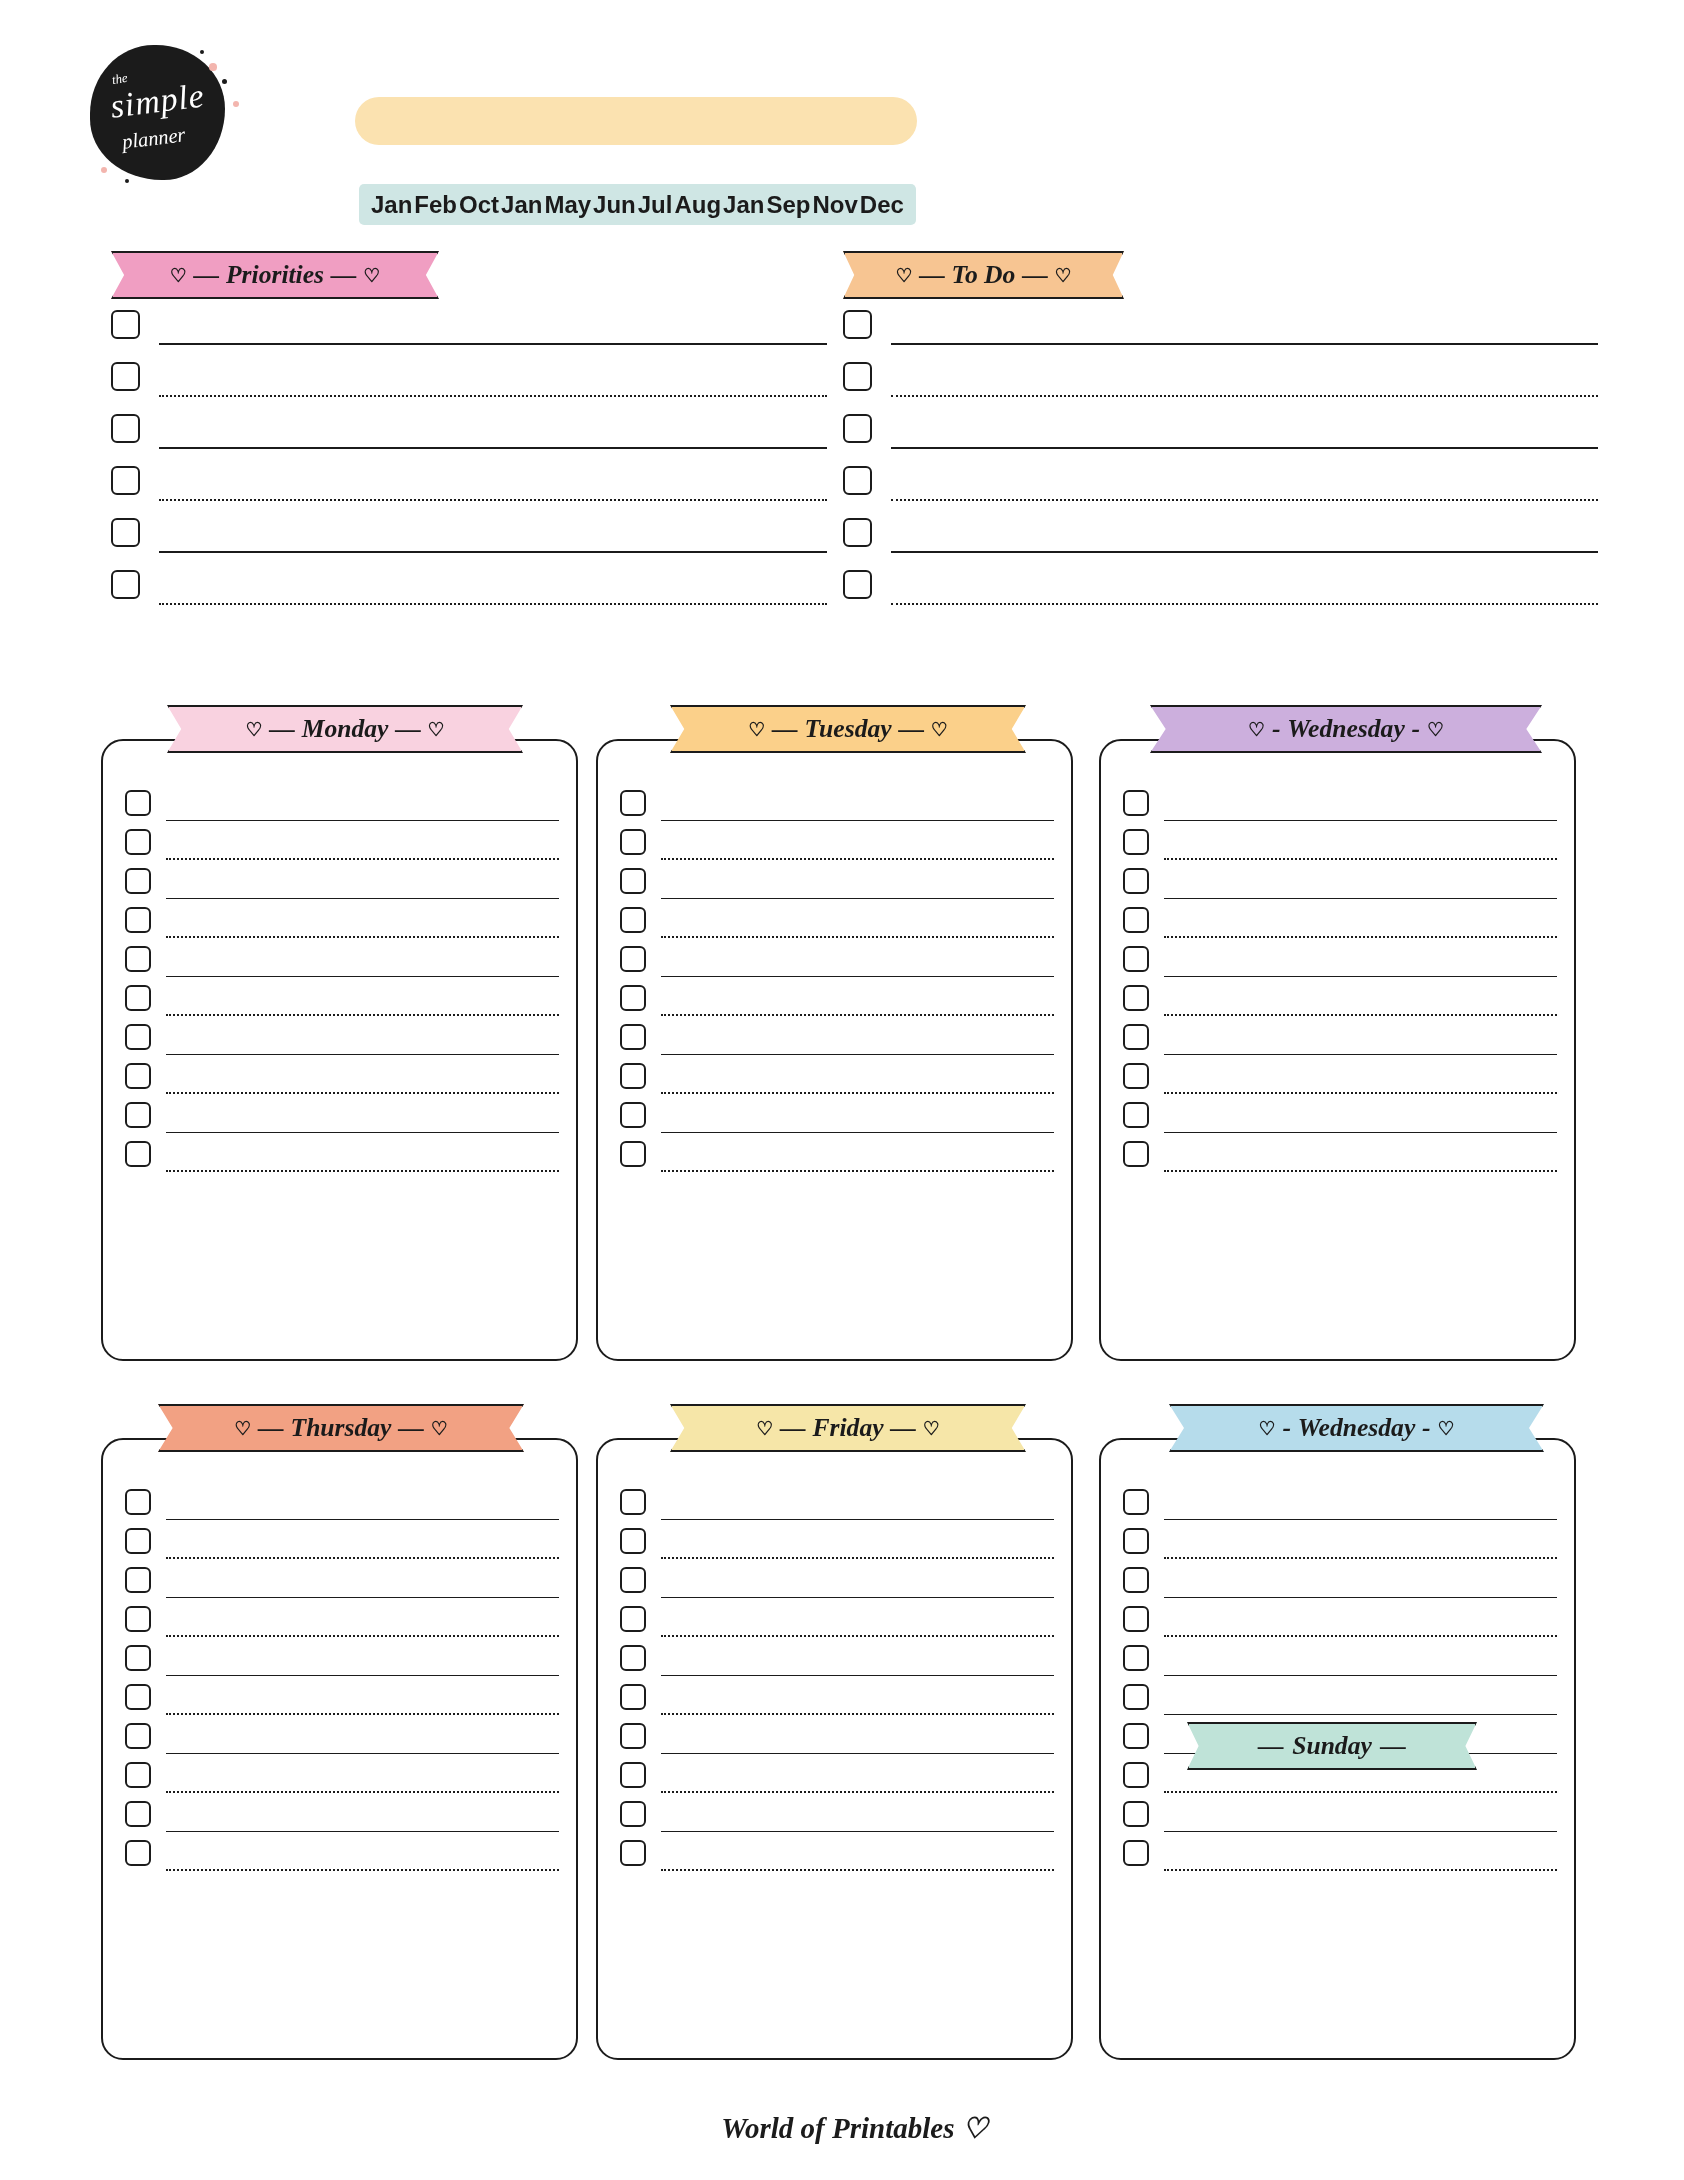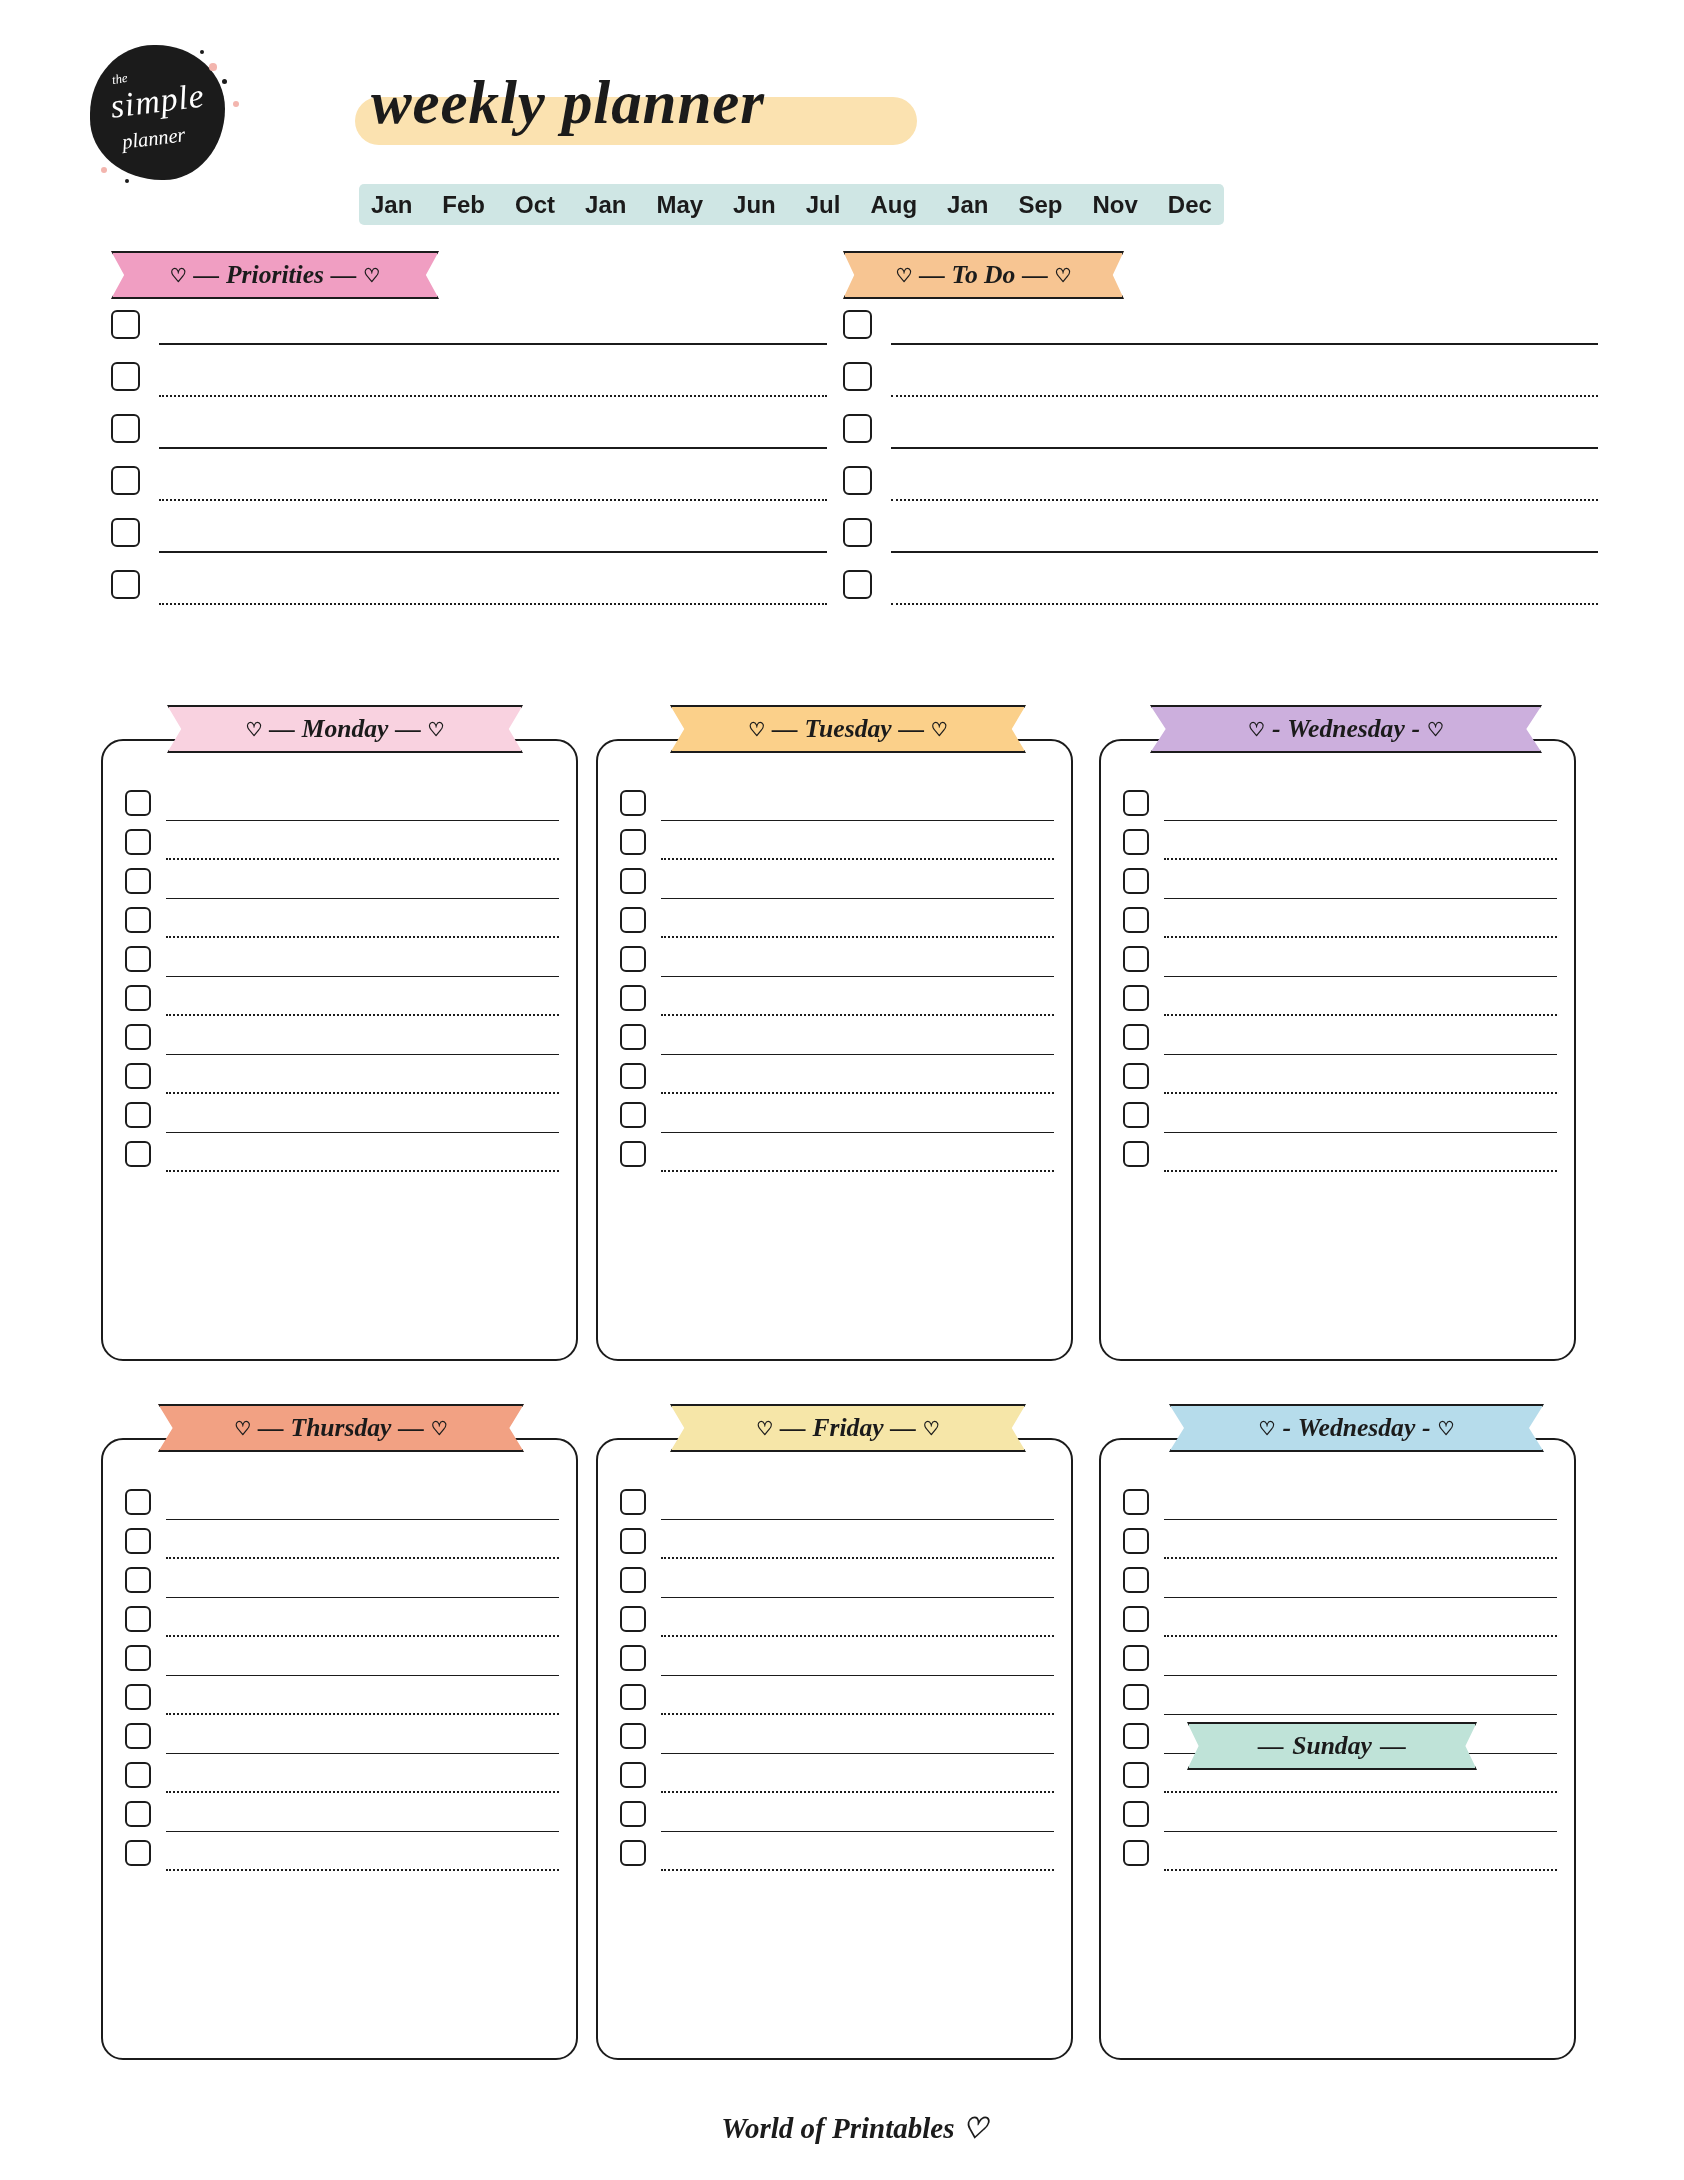--- a/index.html
+++ b/index.html
@@ -103,21 +103,21 @@
   }
   .months-bar {
     position: absolute;
     left: 278px; top: 153px;
     height: 41px;
     background: #cfe6e4;
     border-radius: 5.1px;
     display: flex;
     align-items: center;
     padding: 0 12px;
-    gap: 30px;
+    gap: 2px;
   }
   .months-bar .m {
     font-size: 24px;
     font-family: "Liberation Sans", sans-serif;
     font-weight: bold;
     color: #1b1b1b;
   }
 
   
   .ribbon {
@@ -227,21 +227,20 @@
         <span class="d1"></span>
           <span class="d2"></span>
           <span class="d3"></span>
         <span class="d4"></span>
           <span class="d5"></span>
           <span class="d6"></span>
       </div>
     </div>
 
     <div class="title-highlight"></div>
-    <div class="title">weekly planner</div>
 
     <div class="months-bar">
       <span class="m">Jan</span>
       <span class="m">Feb</span>
       <span class="m">Oct</span>
       <span class="m">Jan</span>
       <span class="m">May</span>
       <span class="m">Jun</span>
       <span class="m">Jul</span>
       <span class="m">Aug</span>

